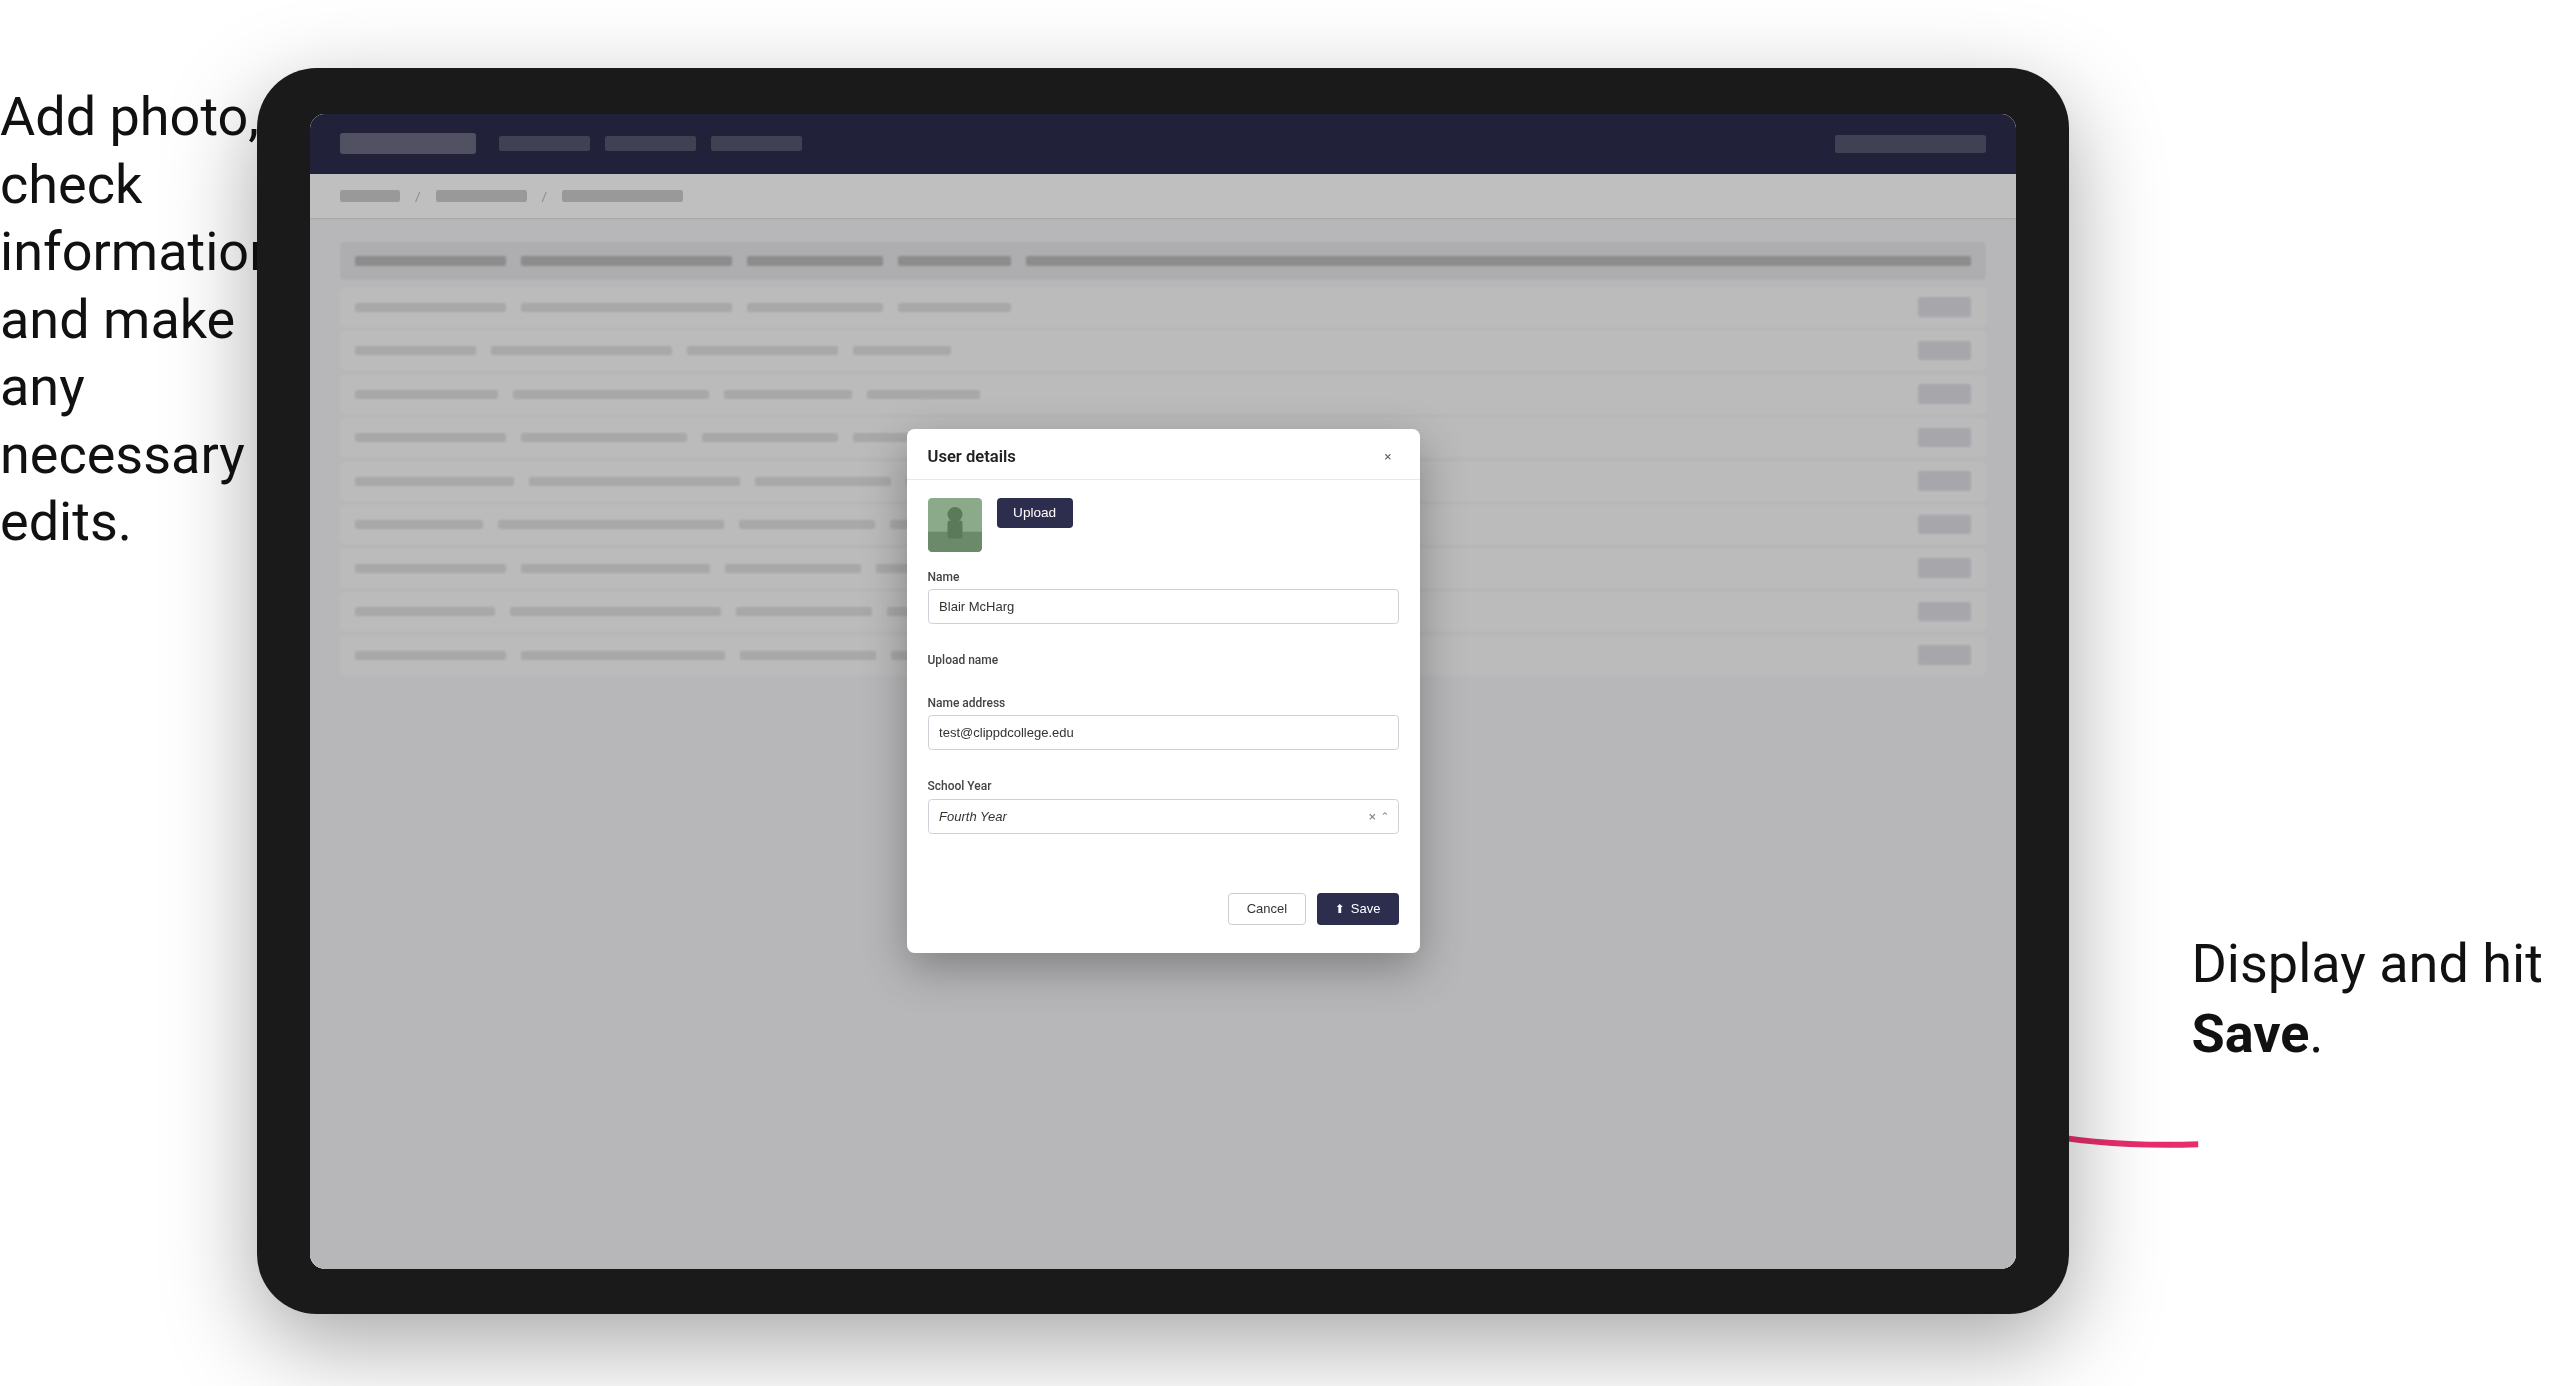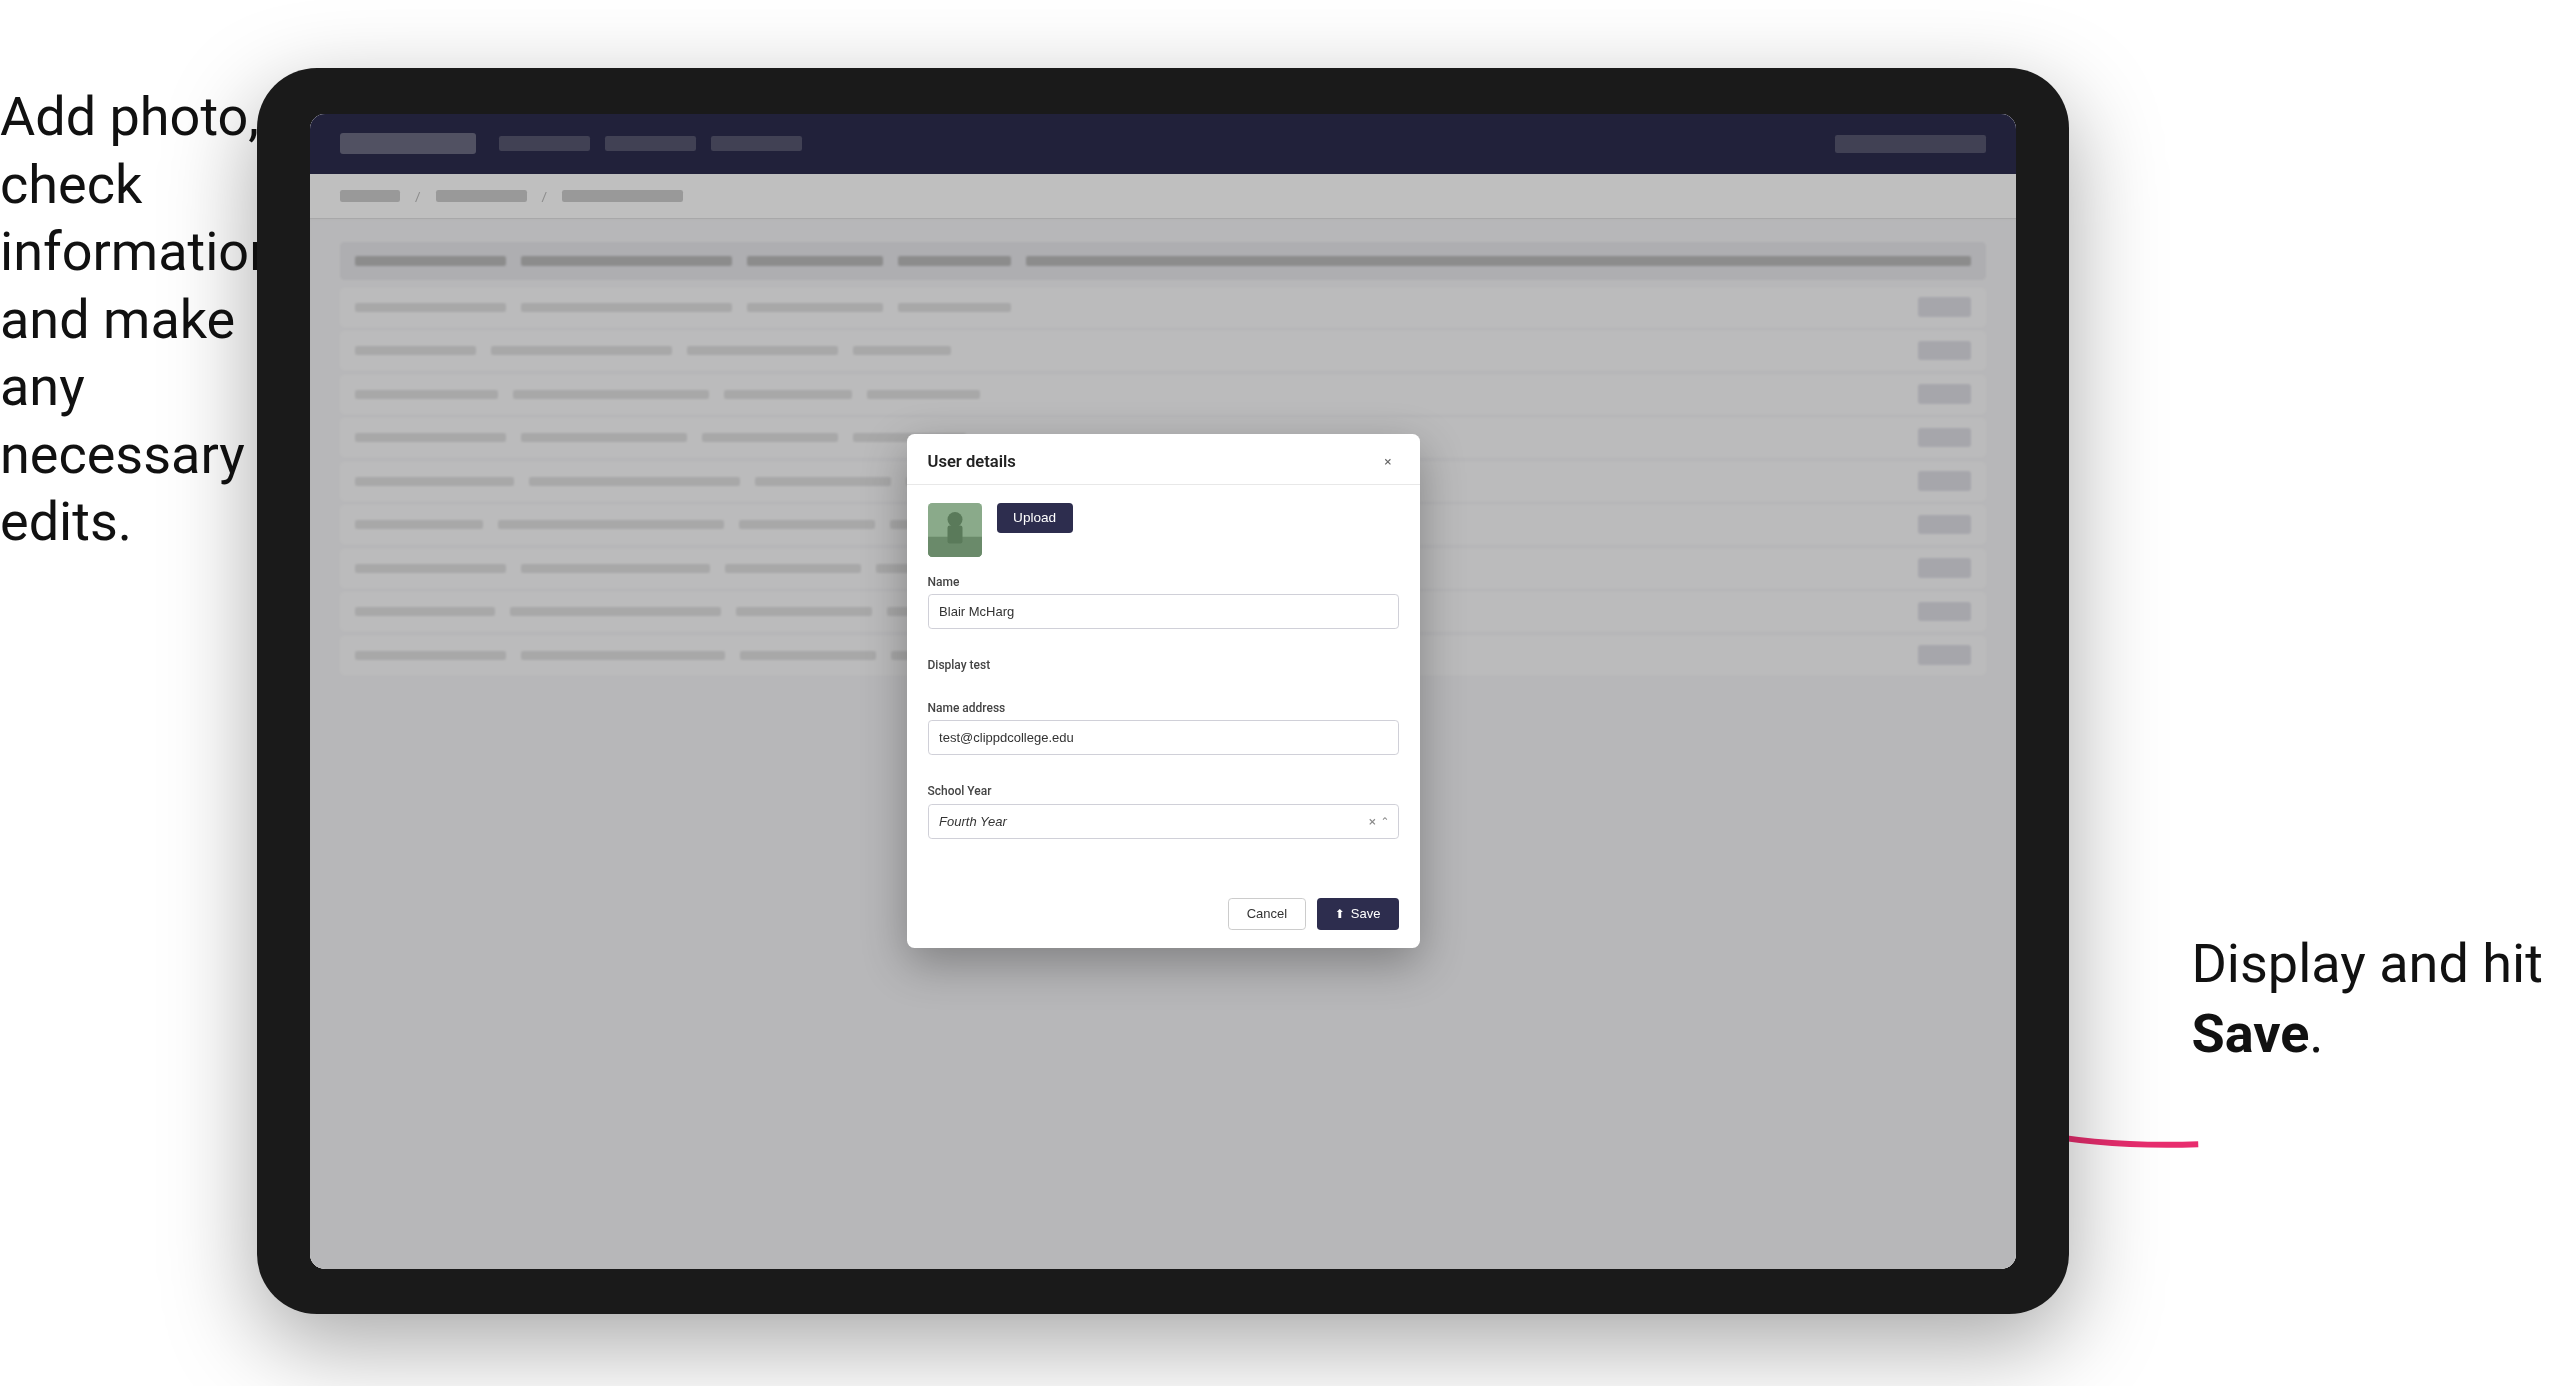--- a/index.html
+++ b/index.html
@@ -321,21 +321,21 @@
     .select-arrow {
       color: #888;
       font-size: 10.6px;
     }
 
     
     .modal-footer {
       display: flex;
       justify-content: flex-end;
       gap: 10.6px;
-      padding: 12px 21px 18px;
+      padding: 12px 21px 28px;
     }
 
     .btn-cancel {
       background: #fff;
       border: 0.8px solid #ccc;
       border-radius: 3.8px;
       padding: 7.5px 18px;
       font-size: 13px;
       cursor: pointer;
       color: #333;
@@ -561,21 +561,21 @@
               </div>
               <button class="upload-btn">Upload</button>
             </div>
 
             <div class="form-group">
               <label class="form-label">Name</label>
               <input class="form-input" type="text" value="Blair McHarg" style="">
             </div>
 
             <div class="form-group">
-              <label class="form-label">Display test</label>
+              <label class="form-label">Upload name</label>
             </div>
 
             <div class="form-group">
               <label class="form-label">Name address</label>
               <input class="form-input" type="email" value="test@clippdcollege.edu" style="">
             </div>
 
             <div class="form-group">
               <label class="form-label">School Year</label>
               <div class="select-wrapper">

